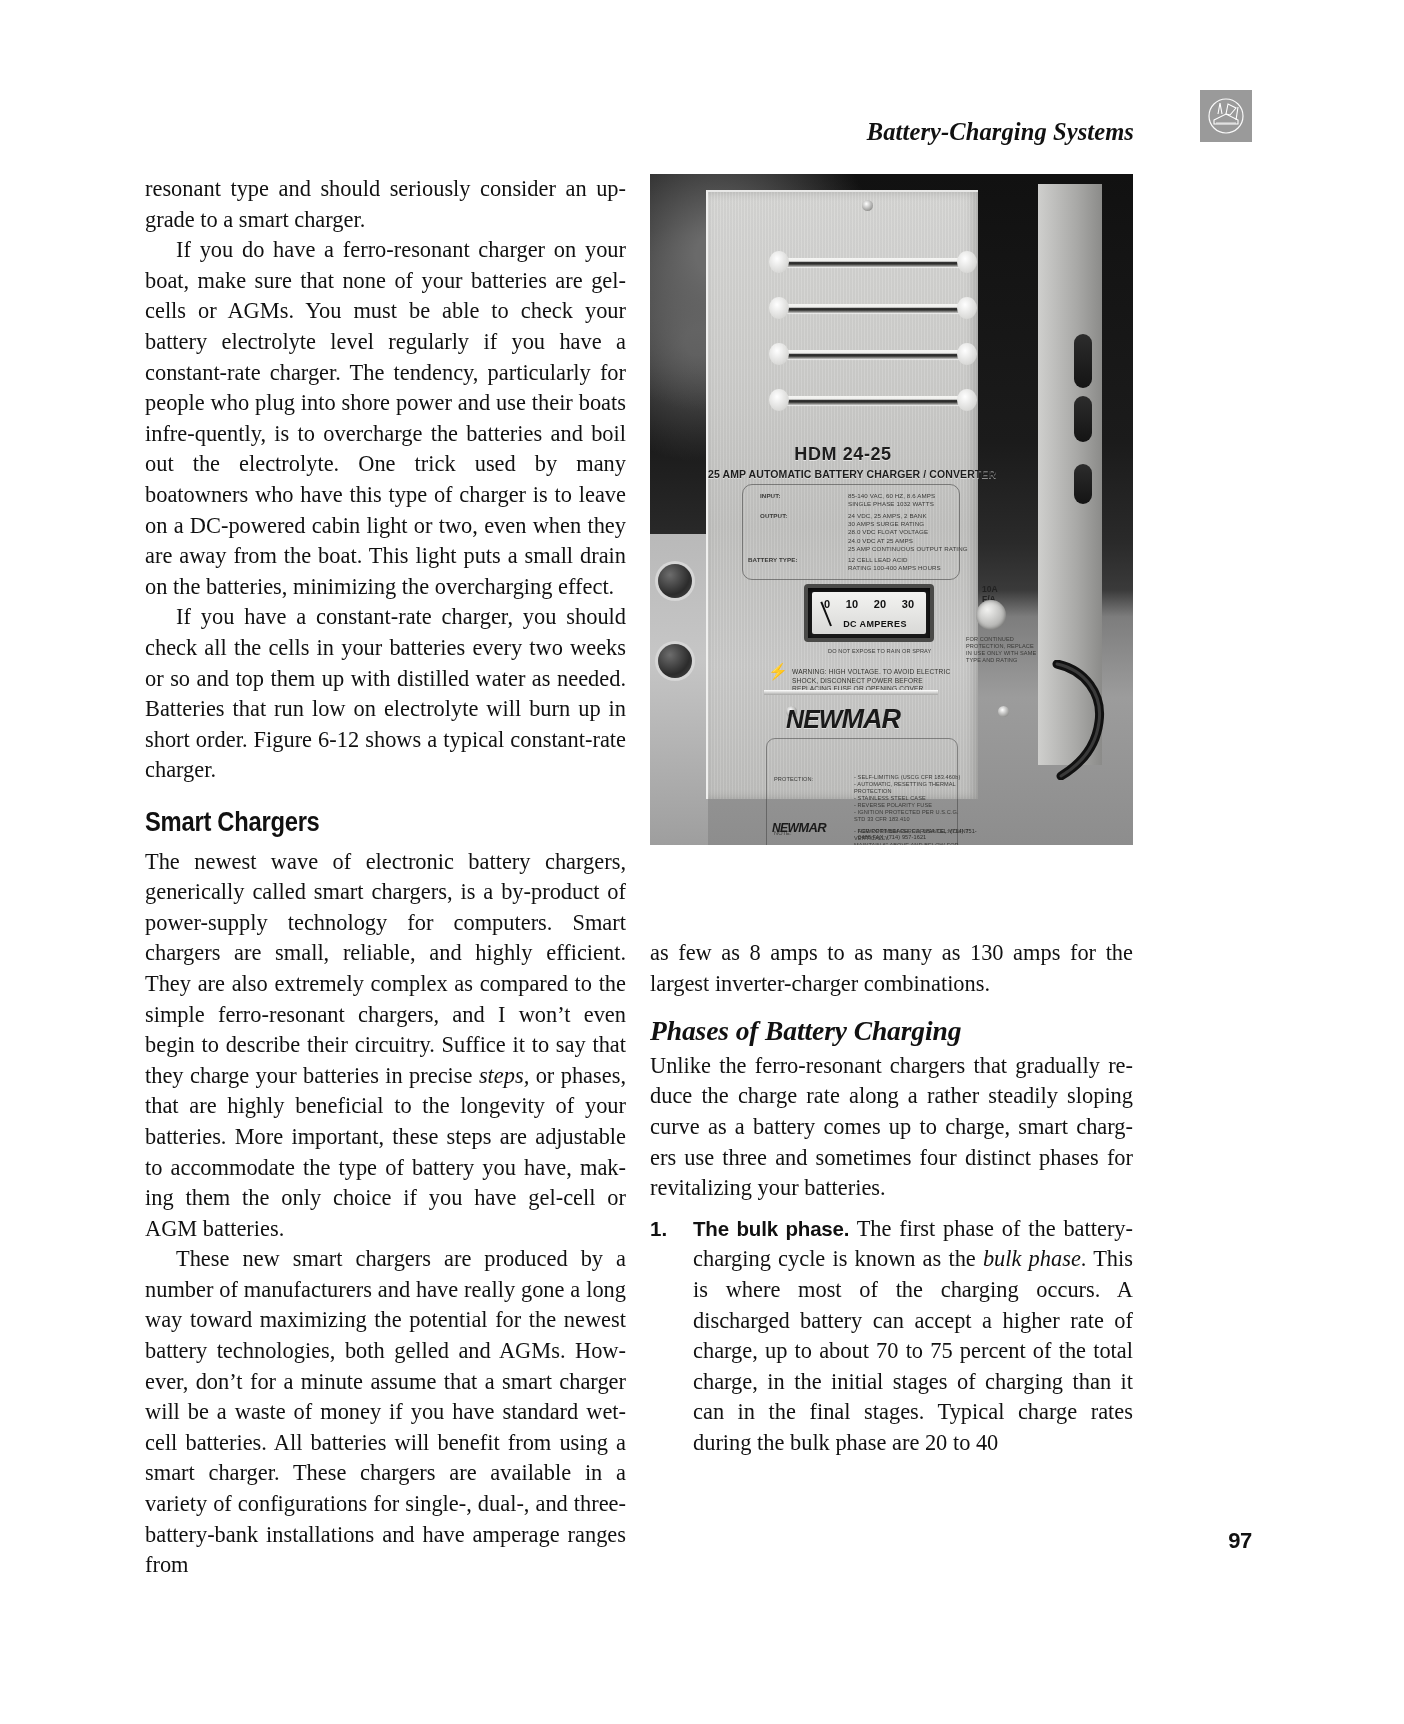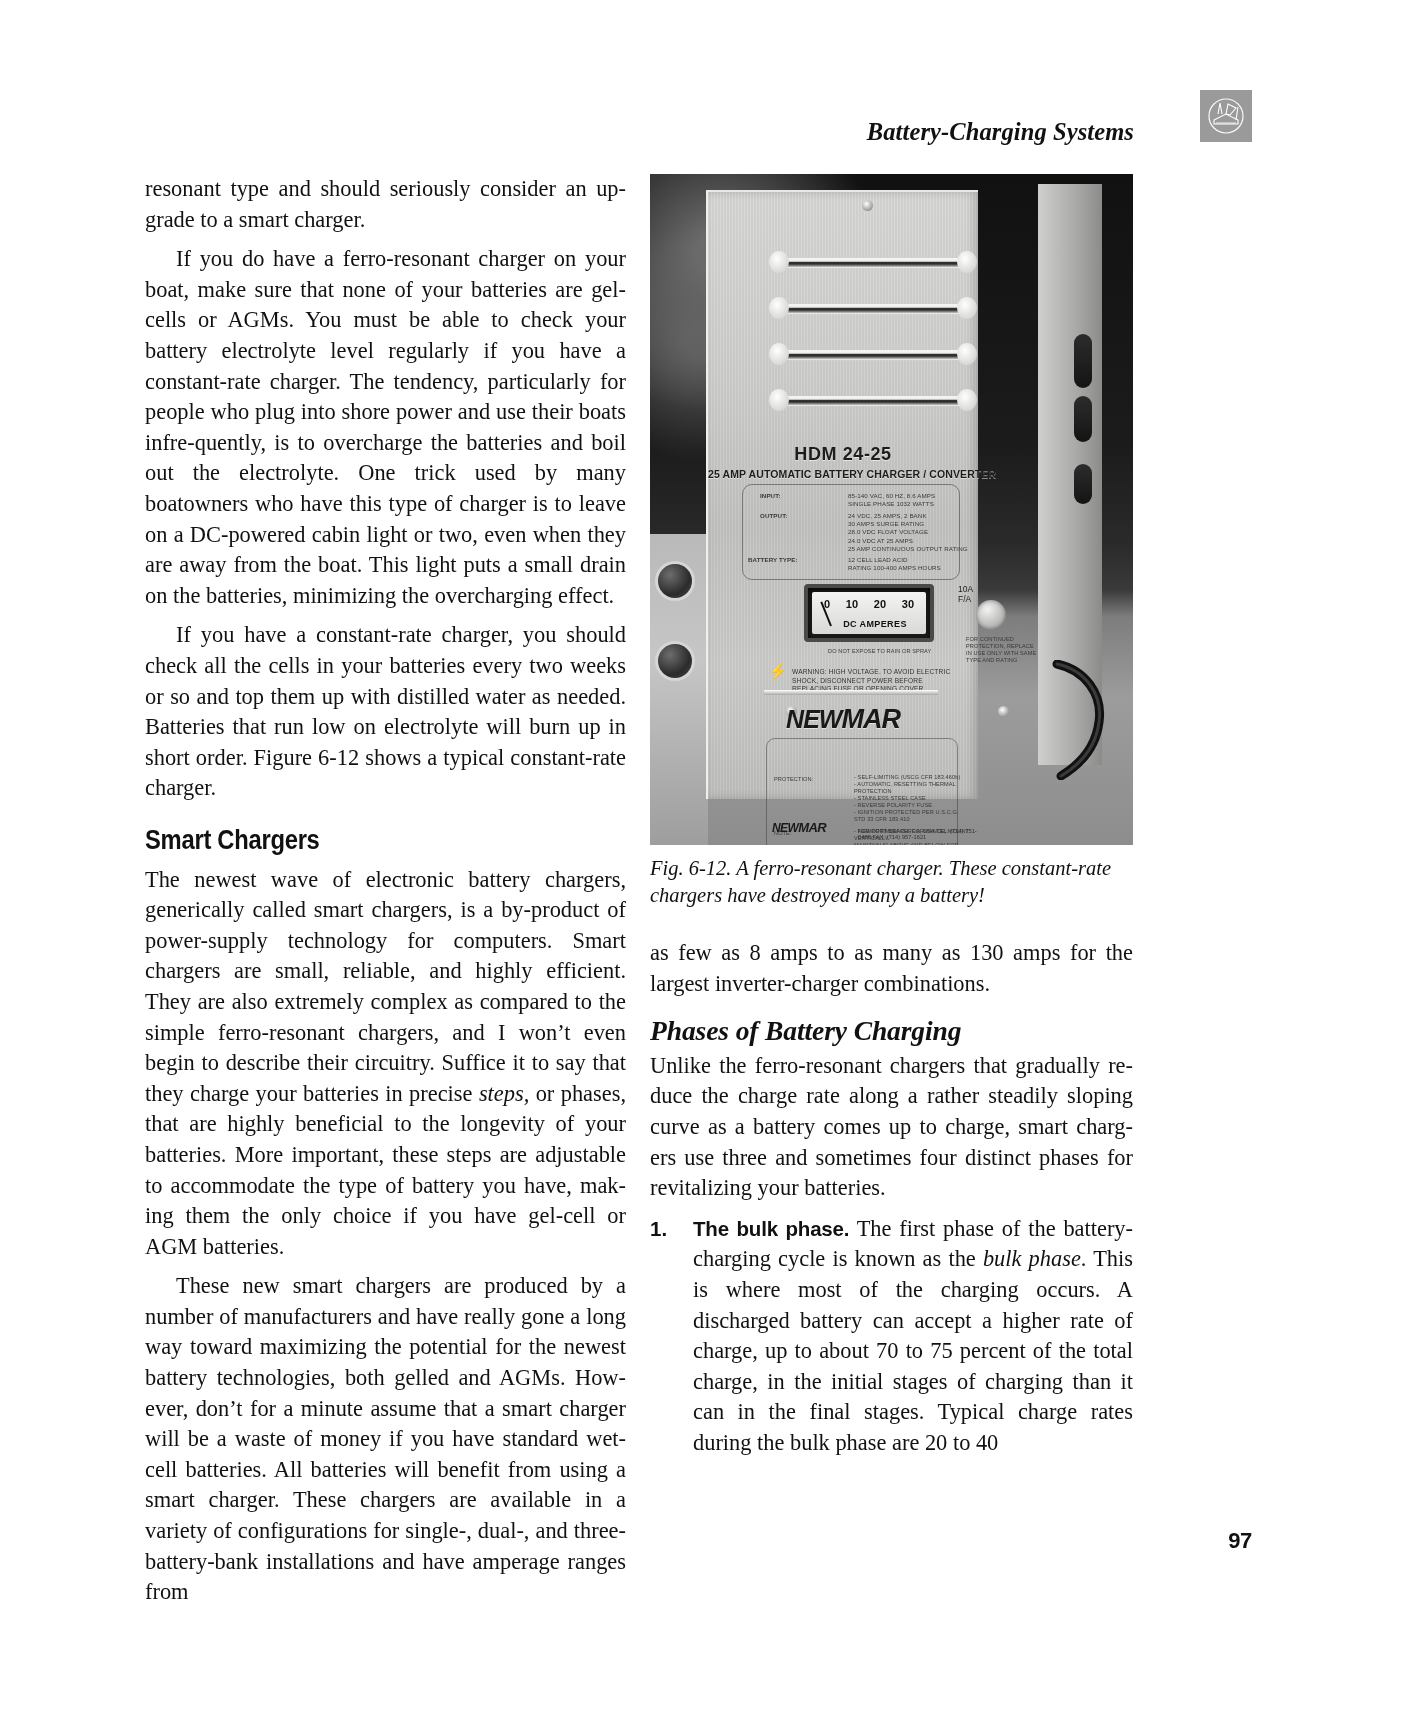--- a/index.html
+++ b/index.html
@@ -64,21 +64,21 @@
 
   p.body {
     margin: 0;
     font-size: 22.4px;
     line-height: 30.6px;
     text-align: justify;
     text-justify: inter-word;
     hyphens: none;
   }
   p.body.indent { text-indent: 31px; }
-  p.body + p.body { margin-top: 9px; }
+  p.body + p.body { margin-top: 0; }
 
   h2.section-head {
     margin: 22px 0 9px 0;
     font-family: "Liberation Sans", "DejaVu Sans", sans-serif;
     font-weight: bold;
     font-size: 27px;
     letter-spacing: -0.3px;
     transform: scaleX(0.88);
     transform-origin: left center;
     line-height: 1.1;
@@ -222,23 +222,23 @@
     font-family:"Liberation Sans","DejaVu Sans",sans-serif;
     font-size:9px; font-weight:bold; color:#111; text-align:center;
     letter-spacing:.4px;
   }
   .photo .needle {
     position:absolute; left:18px; bottom:8px; width:2px; height:26px;
     background:#111; transform-origin: bottom center; transform: rotate(-22deg);
   }
 
   .photo .fuse-label {
-    position:absolute; left:250px; top:392px;
-    font-family:"Liberation Sans","DejaVu Sans",sans-serif;
-    font-size:8.5px; font-weight:normal; color:#222;
+    position:absolute; left:274px; top:392px;
+    font-family:"Liberation Sans","DejaVu Sans",sans-serif;
+    font-size:8.5px; font-weight:bold; color:#222;
   }
   .photo .fuse {
     position:absolute; left:268px; top:408px; width:30px; height:30px;
     border-radius:50%;
     background: radial-gradient(circle at 38% 32%, #f2f2f0, #b9b9b7 60%, #7e7e7c);
     box-shadow: inset 0 0 4px rgba(0,0,0,.4);
   }
   .photo .micro {
     position:absolute;
     font-family:"Liberation Sans","DejaVu Sans",sans-serif;
@@ -459,21 +459,20 @@
 
         <div class="footer-brand">NEW<span style="font-size:13px">MAR</span></div>
         <div class="footer-line" style="left:150px; top:636px;">NEWPORT BEACH, CA, USA   TEL: (714) 751-0488   FAX: (714) 957-1621</div>
       </div>
 
       <svg class="cord" viewBox="0 0 86 120" aria-hidden="true">
         <path d="M6 4 C 34 10, 52 34, 48 62 C 45 86, 30 104, 10 116" fill="none" stroke="#111" stroke-width="9" stroke-linecap="round"></path>
         <path d="M6 4 C 34 10, 52 34, 48 62 C 45 86, 30 104, 10 116" fill="none" stroke="#3a3a3a" stroke-width="3" stroke-linecap="round"></path>
       </svg>
     </div>
-    <figcaption class="caption">Fig. 6-12. A ferro-resonant charger. These constant-rate chargers have destroyed many a battery!</figcaption>
   </figure>
 </div>
 
 <div class="col-right-bottom">
   <p class="body">as few as 8 amps to as many as 130 amps for the largest inverter-charger combinations.</p>
   <h3 class="sub-head">Phases of Battery Charging</h3>
   <p class="body">Unlike the ferro-resonant chargers that gradually re-duce the charge rate along a rather steadily sloping curve as a battery comes up to charge, smart charg-ers use three and sometimes four distinct phases for revitalizing your batteries.</p>
   <ol class="num-list">
     <li>
       <span class="marker">1.</span>

